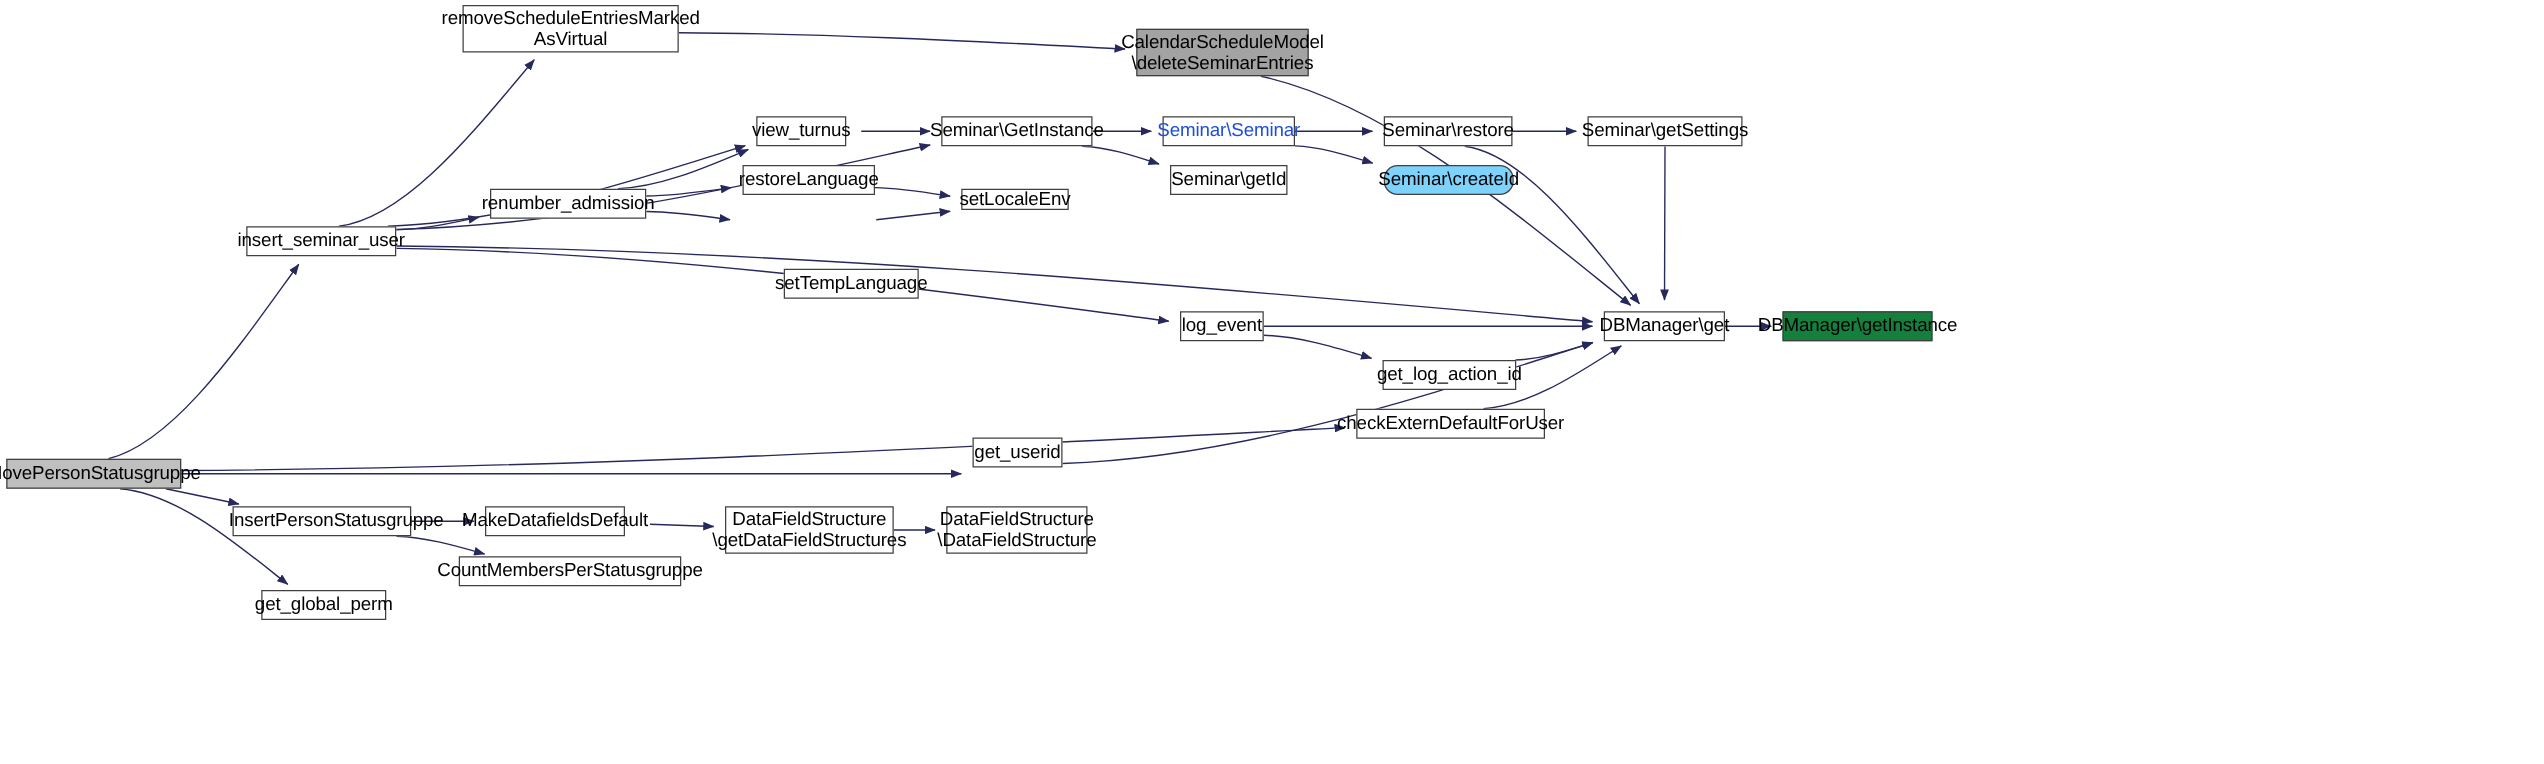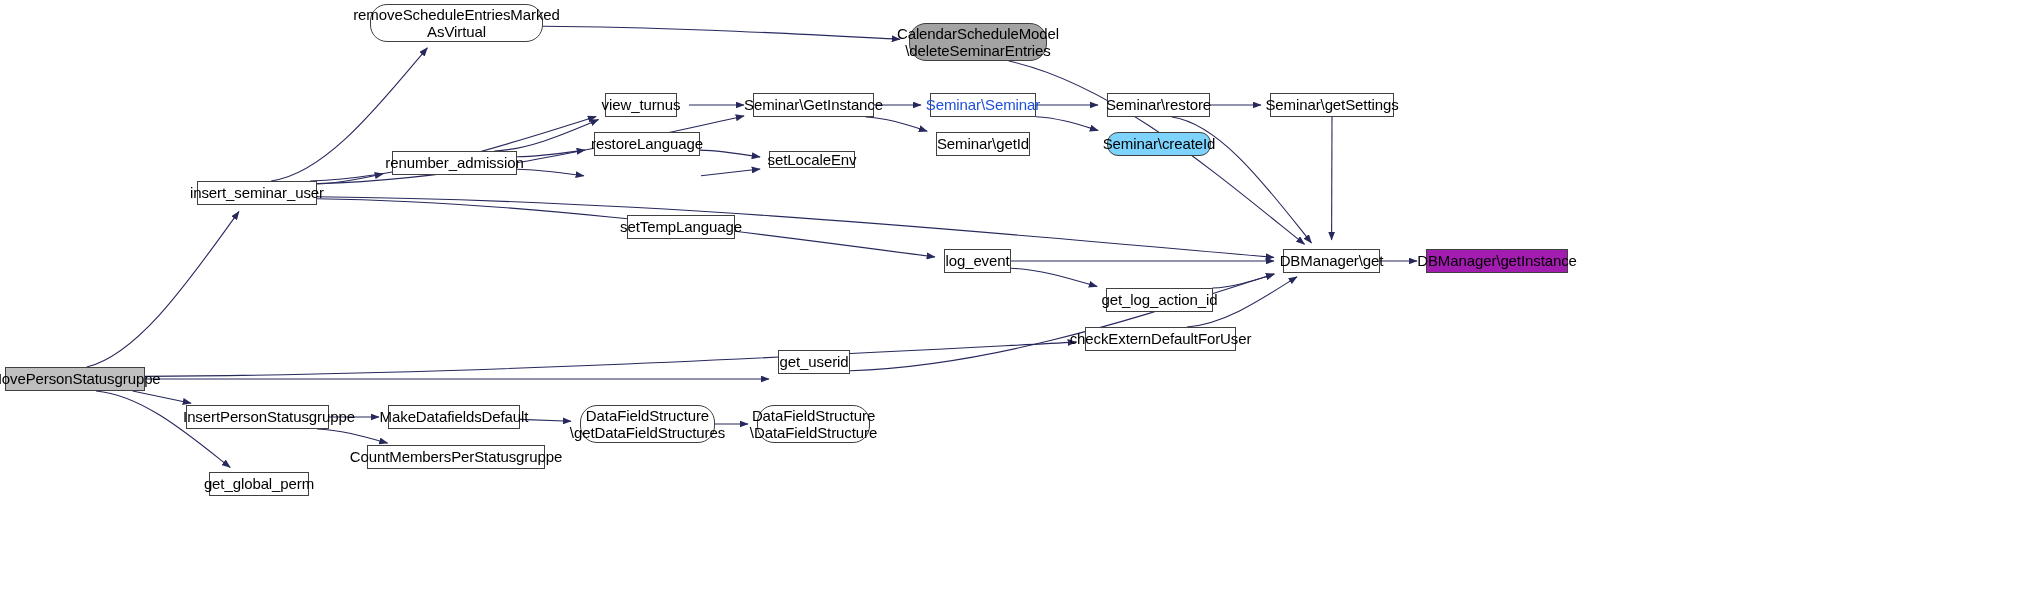--- a/index.html
+++ b/index.html
@@ -45,21 +45,20 @@
     line-height: 16px;
     letter-spacing: -0.1px;
     white-space: pre-line;
     padding: 0 3px;
   }
   .node.highlight {
     background: #bfbfbf;
   }
   .node.two-line {
     line-height: 17px;
-    border-radius: 17px;
   }
 </style>
 </head>
 <body>
 
 <div id="graph-root">
   <svg id="edge-layer" viewBox="0 0 2035 611" xmlns="http://www.w3.org/2000/svg">
     <defs>
       <marker id="arrowhead" markerWidth="9" markerHeight="7" refX="8.4" refY="3.5" orient="auto" markerUnits="userSpaceOnUse">
         <polygon points="0 0, 9 3.5, 0 7" fill="#27285c"></polygon>
@@ -105,21 +104,21 @@
       </g>
   </svg>
   <div id="node-layer">
       <div class="node highlight" style="left: 5px; top: 367px; width: 140px; height: 24px; background: rgb(191, 191, 191); border-color: rgb(64, 64, 64); color: rgb(0, 0, 0);"><span>MovePersonStatusgruppe</span></div>
       <div class="node" style="left: 197px; top: 181px; width: 120px; height: 24px; background: rgb(255, 255, 255); border-color: rgb(64, 64, 64); color: rgb(0, 0, 0);"><span>insert_seminar_user</span></div>
       <div class="node" style="left: 186px; top: 405px; width: 143px; height: 24px; background: rgb(255, 255, 255); border-color: rgb(64, 64, 64); color: rgb(0, 0, 0); padding-left: 26px;"><span>InsertPersonStatusgruppe</span></div>
       <div class="node" style="left: 209px; top: 472px; width: 100px; height: 24px; background: rgb(255, 255, 255); border-color: rgb(64, 64, 64); color: rgb(0, 0, 0);"><span>get_global_perm</span></div>
       <div class="node two-line" style="left: 370px; top: 4px; width: 173px; height: 38px; background: rgb(255, 255, 255); border-color: rgb(64, 64, 64); color: rgb(0, 0, 0);"><span>removeScheduleEntriesMarked
 AsVirtual</span></div>
       <div class="node" style="left: 392px; top: 151px; width: 125px; height: 24px; background: rgb(255, 255, 255); border-color: rgb(64, 64, 64); color: rgb(0, 0, 0);"><span>renumber_admission</span></div>
-      <div class="node" style="left: 388px; top: 405px; width: 132px; height: 24px; background: rgb(255, 255, 255); border-color: rgb(64, 64, 64); color: rgb(0, 0, 0);"><span>MakeDatafieldsDefault</span></div>
+      <div class="node" style="left: 388px; top: 405px; width: 112px; height: 24px; background: rgb(255, 255, 255); border-color: rgb(64, 64, 64); color: rgb(0, 0, 0);"><span>MakeDatafieldsDefault</span></div>
       <div class="node" style="left: 367px; top: 445px; width: 178px; height: 24px; background: rgb(255, 255, 255); border-color: rgb(64, 64, 64); color: rgb(0, 0, 0);"><span>CountMembersPerStatusgruppe</span></div>
       <div class="node" style="left: 605px; top: 93px; width: 72px; height: 24px; background: rgb(255, 255, 255); border-color: rgb(64, 64, 64); color: rgb(0, 0, 0);"><span>view_turnus</span></div>
       <div class="node" style="left: 594px; top: 132px; width: 106px; height: 24px; background: rgb(255, 255, 255); border-color: rgb(64, 64, 64); color: rgb(0, 0, 0);"><span>restoreLanguage</span></div>
       <div class="node" style="left: 627px; top: 170px; width: 108px; height: 24px; background: rgb(255, 255, 255); border-color: rgb(64, 64, 64); color: #000000; margin-top: 45px;"><span>setTempLanguage</span></div>
       <div class="node two-line" style="left: 580px; top: 405px; width: 135px; height: 38px; background: rgb(255, 255, 255); border-color: rgb(64, 64, 64); color: rgb(0, 0, 0);"><span>DataFieldStructure
 \getDataFieldStructures</span></div>
       <div class="node" style="left: 769px; top: 151px; width: 86px; height: 17px; background: rgb(255, 255, 255); border-color: rgb(64, 64, 64); color: rgb(0, 0, 0);"><span>setLocaleEnv</span></div>
       <div class="node two-line" style="left: 757px; top: 405px; width: 113px; height: 38px; background: rgb(255, 255, 255); border-color: rgb(64, 64, 64); color: rgb(0, 0, 0);"><span>DataFieldStructure
 \DataFieldStructure</span></div>
       <div class="node" style="left: 778px; top: 350px; width: 72px; height: 24px; background: rgb(255, 255, 255); border-color: rgb(64, 64, 64); color: rgb(0, 0, 0);"><span>get_userid</span></div>
@@ -128,15 +127,15 @@
 \deleteSeminarEntries</span></div>
       <div class="node" style="left: 930px; top: 93px; width: 106px; height: 24px; background: rgb(255, 255, 255); border-color: rgb(64, 64, 64); color: #1d4ed8;"><span>Seminar\Seminar</span></div>
       <div class="node" style="left: 936px; top: 132px; width: 94px; height: 24px; background: rgb(255, 255, 255); border-color: rgb(64, 64, 64); color: rgb(0, 0, 0);"><span>Seminar\getId</span></div>
       <div class="node" style="left: 944px; top: 249px; width: 67px; height: 24px; background: rgb(255, 255, 255); border-color: rgb(64, 64, 64); color: rgb(0, 0, 0);"><span>log_event</span></div>
       <div class="node" style="left: 1085px; top: 327px; width: 151px; height: 24px; background: rgb(255, 255, 255); border-color: rgb(64, 64, 64); color: rgb(0, 0, 0);"><span>checkExternDefaultForUser</span></div>
       <div class="node" style="left: 1106px; top: 288px; width: 107px; height: 24px; background: rgb(255, 255, 255); border-color: rgb(64, 64, 64); color: rgb(0, 0, 0);"><span>get_log_action_id</span></div>
       <div class="node" style="left: 1107px; top: 93px; width: 103px; height: 24px; background: rgb(255, 255, 255); border-color: rgb(64, 64, 64); color: rgb(0, 0, 0);"><span>Seminar\restore</span></div>
       <div class="node" style="left: 1107px; top: 132px; width: 104px; height: 24px; background: #7dd3fc; border-color: rgb(64, 64, 64); color: rgb(0, 0, 0); border-radius: 11px;"><span>Seminar\createId</span></div>
       <div class="node" style="left: 1270px; top: 93px; width: 124px; height: 24px; background: rgb(255, 255, 255); border-color: rgb(64, 64, 64); color: rgb(0, 0, 0);"><span>Seminar\getSettings</span></div>
       <div class="node" style="left: 1283px; top: 249px; width: 97px; height: 24px; background: rgb(255, 255, 255); border-color: rgb(64, 64, 64); color: rgb(0, 0, 0);"><span>DBManager\get</span></div>
-      <div class="node" style="left: 1426px; top: 249px; width: 142px; height: 24px; background: #a21caf; border-color: rgb(64, 64, 64); color: rgb(0, 0, 0);"><span>DBManager\getInstance</span></div>
+      <div class="node" style="left: 1426px; top: 249px; width: 120px; height: 24px; background: #15803d; border-color: rgb(64, 64, 64); color: rgb(0, 0, 0);"><span>DBManager\getInstance</span></div>
     </div>
 </div>
 
 </body></html>

